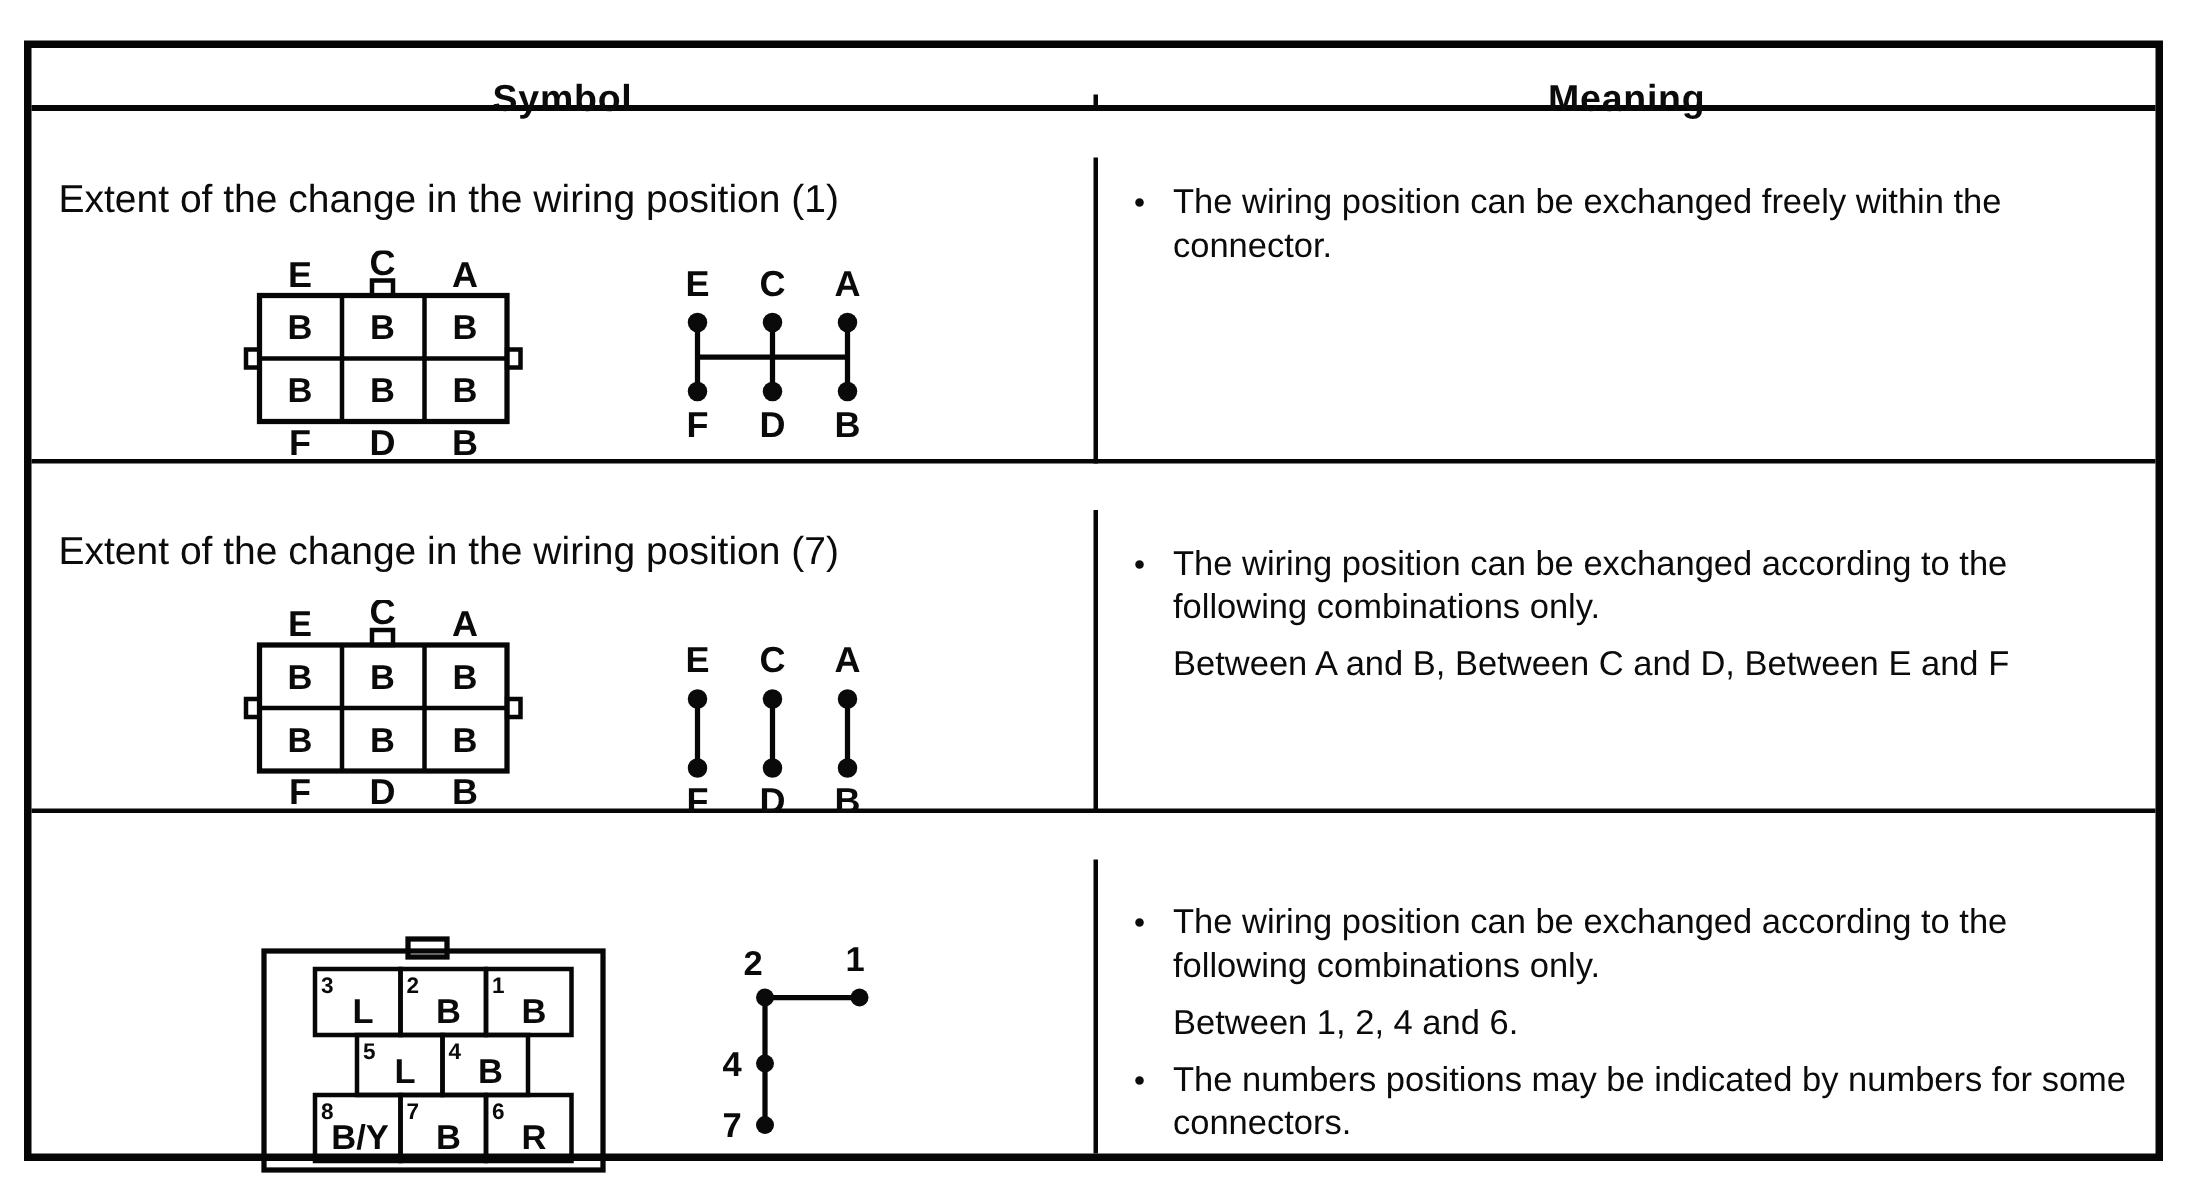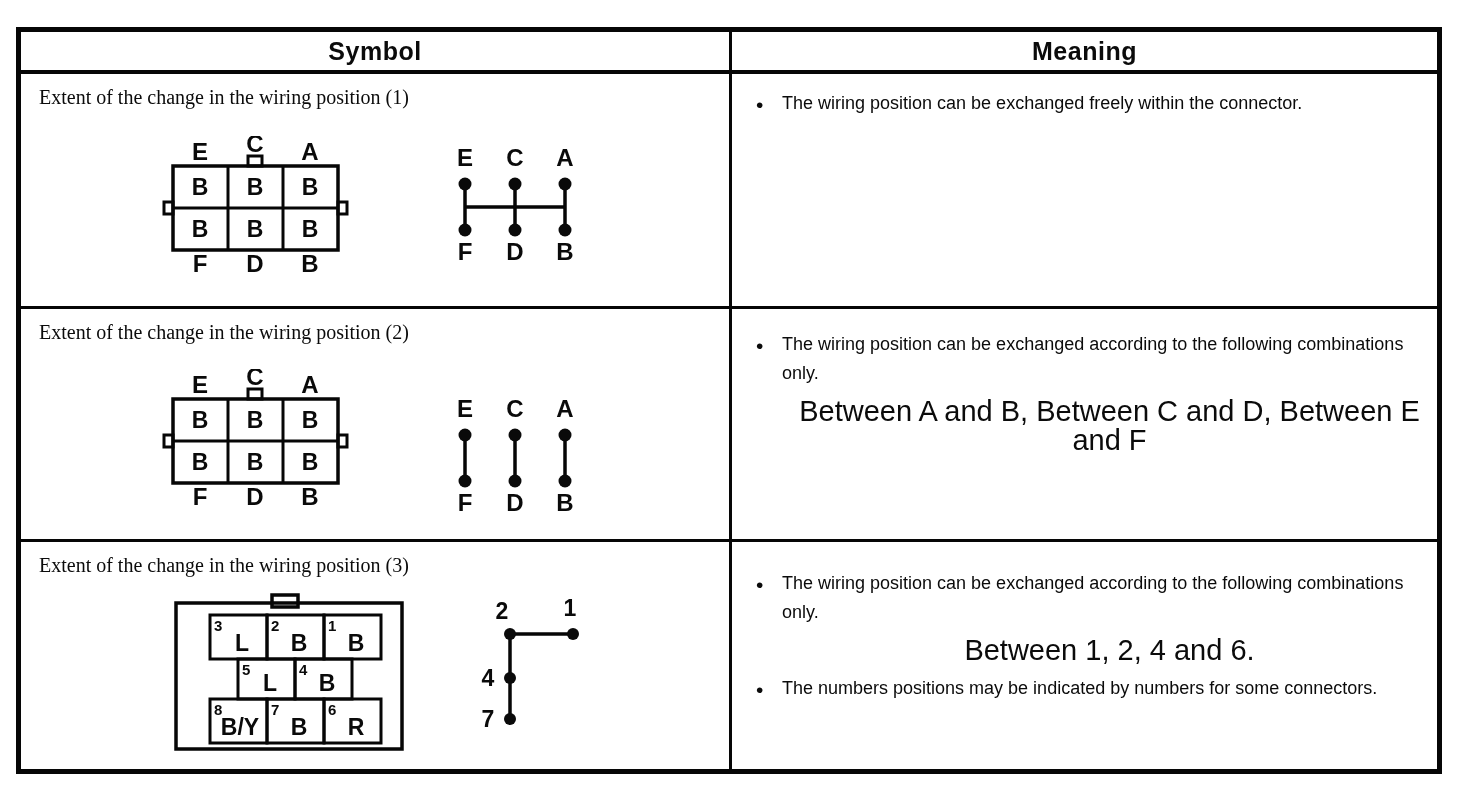--- a/index.html
+++ b/index.html
@@ -8,45 +8,45 @@
     background:#ffffff;color:#0b0b0b;
     font-family:"Liberation Sans",sans-serif;
   }
   .tbl{
     position:absolute;left:16px;top:27px;width:1426px;height:747px;
     box-sizing:border-box;border:5px solid #060606;
     display:grid;
     grid-template-columns:711px 1fr;
     grid-template-rows:42px 235px 233px auto;
   }
-  .cell{box-sizing:border-box;position:relative;}
+  .cell{box-sizing:border-box;position:relative;margin-top:31px;}
   .b-right{border-right:3px solid #060606;}
   .b-bot{border-bottom:3px solid #060606;}
   .b-bot-thick{border-bottom:4px solid #060606;}
   .hdr{
     display:flex;align-items:center;justify-content:center;
     font-weight:bold;font-size:25px;letter-spacing:0.5px;
   }
   .row-title{
     position:absolute;left:18px;top:12px;
-    font-size:20px;white-space:nowrap;font-family:Liberation Serif, serif;
+    font-size:26px;white-space:nowrap;
   }
   .diag{position:absolute;}
   svg text{font-family:"Liberation Sans",sans-serif;fill:#0a0a0a;}
   .pin{font-size:24px;font-weight:bold;text-anchor:middle;}
   .cellltr{font-size:23px;font-weight:bold;text-anchor:middle;}
   .cellnum{font-size:15px;font-weight:bold;text-anchor:start;}
   .numlbl{font-size:23px;font-weight:bold;text-anchor:middle;}
   .stroke{stroke:#060606;fill:none;}
   .dot{fill:#0a0a0a;stroke:none;}
   .mean-pad{padding-left:24px;}
   .bullet-line{display:flex;align-items:flex-start;}
   .bullet{width:26px;font-size:21px;line-height:29px;padding-top:1px;}
-  .mtext{width:640px;font-size:18px;line-height:29px;}
-  .note{margin-left:26px;margin-top:9px;font-size:29px;line-height:29px;text-align:center;}
+  .mtext{width:640px;font-size:23px;line-height:29px;}
+  .note{margin-left:26px;margin-top:9px;font-size:23px;line-height:29px;}
   .mt{margin-top:9px;}
 </style>
 </head>
 <body>
 
 <div class="tbl">
 
   <div class="cell b-right b-bot-thick hdr">Symbol</div>
   <div class="cell b-bot-thick hdr">Meaning</div>
 
@@ -96,21 +96,21 @@
   </div>
 
   <div class="cell b-bot mean-pad" style="padding-top:15px;">
     <div class="bullet-line">
       <span class="bullet">•</span>
       <div class="mtext">The wiring position can be exchanged freely within the connector.</div>
     </div>
   </div>
 
   <div class="cell b-right b-bot">
-    <div class="row-title">Extent of the change in the wiring position (2)</div>
+    <div class="row-title">Extent of the change in the wiring position (7)</div>
 
     <svg class="diag" style="left:124px;top:60px;" width="212" height="140" viewBox="0 0 212 140">
       <text class="pin" x="55" y="24">E</text>
       <text class="pin" x="110" y="16">C</text>
       <text class="pin" x="165" y="24">A</text>
       <rect class="stroke" x="103" y="20" width="14" height="10" stroke-width="3" fill="#fff"></rect>
       <rect class="stroke" x="19" y="66" width="9" height="12" stroke-width="3" fill="#fff"></rect>
       <rect class="stroke" x="193" y="66" width="9" height="12" stroke-width="3" fill="#fff"></rect>
       <rect class="stroke" x="28" y="30" width="165" height="84" stroke-width="3.5"></rect>
       <line class="stroke" x1="83" y1="30" x2="83" y2="114" stroke-width="3"></line>
@@ -148,21 +148,20 @@
 
   <div class="cell b-bot mean-pad" style="padding-top:21px;">
     <div class="bullet-line">
       <span class="bullet">•</span>
       <div class="mtext">The wiring position can be exchanged according to the following combinations only.</div>
     </div>
     <div class="note">Between A and B, Between C and D, Between E and F</div>
   </div>
 
   <div class="cell b-right">
-    <div class="row-title">Extent of the change in the wiring position (3)</div>
 
     <svg class="diag" style="left:143px;top:45px;" width="250" height="168" viewBox="0 0 250 168">
       <rect class="stroke" x="108" y="8" width="26" height="12" stroke-width="3.5" fill="#fff"></rect>
       <rect class="stroke" x="12" y="16" width="226" height="146" stroke-width="3.5"></rect>
 
       <rect class="stroke" x="46" y="28" width="57" height="44" stroke-width="3"></rect>
       <rect class="stroke" x="103" y="28" width="57" height="44" stroke-width="3"></rect>
       <rect class="stroke" x="160" y="28" width="57" height="44" stroke-width="3"></rect>
 
       <rect class="stroke" x="74" y="72" width="57" height="40" stroke-width="3"></rect>

